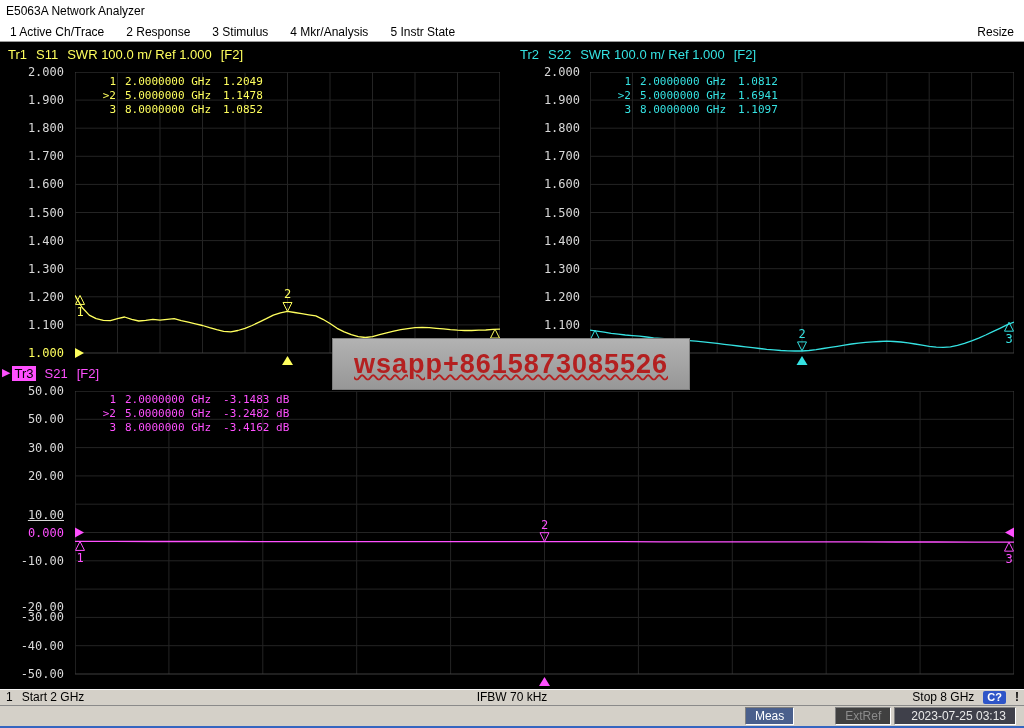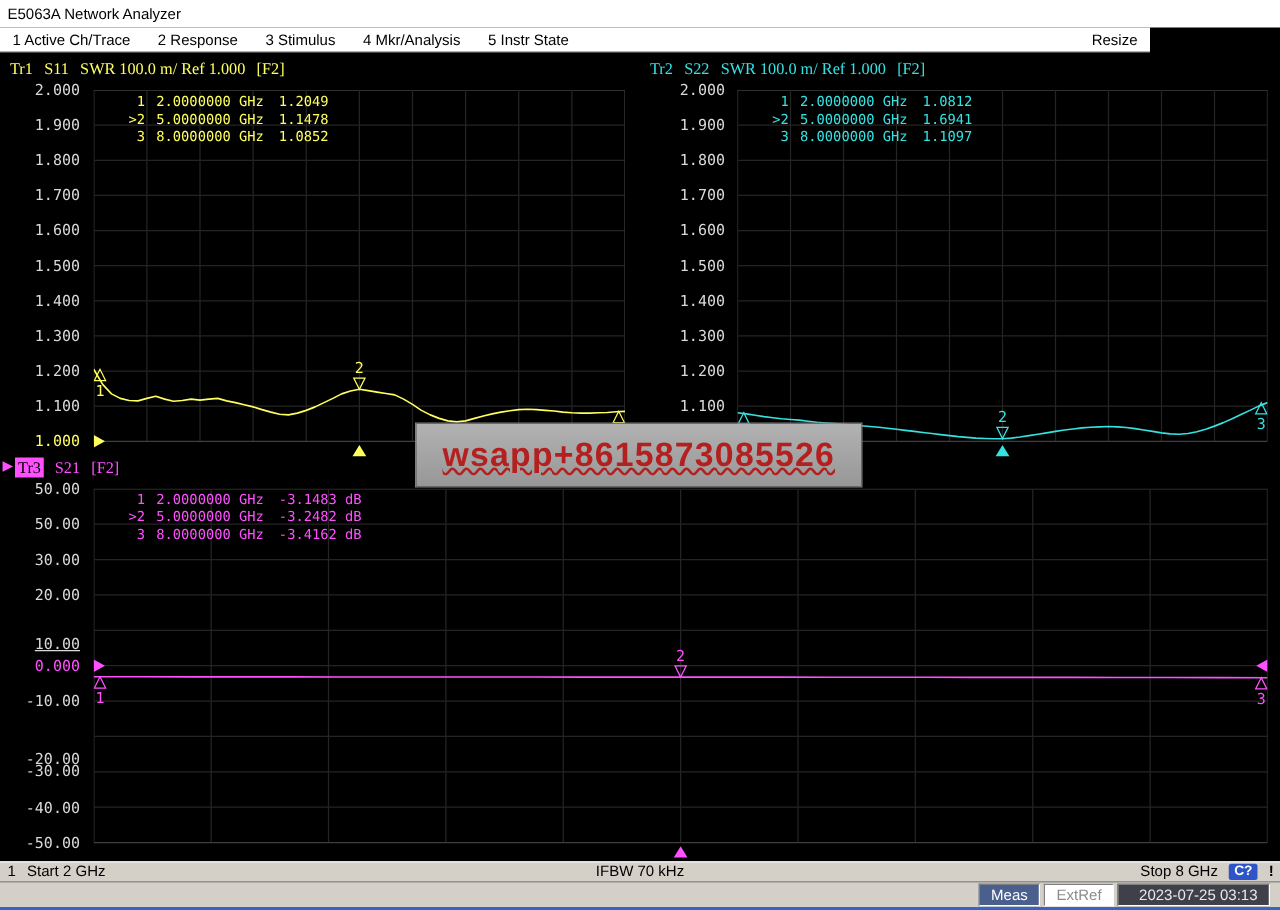--- a/index.html
+++ b/index.html
@@ -1,26 +1,26 @@
 <!DOCTYPE html>
 <html><head>
 <meta charset="utf-8">
 <style>
   html,body{margin:0;padding:0;background:#222;}
   .window{position:relative;width:1024px;height:728px;background:#000;overflow:hidden;
           font-family:"Liberation Sans",sans-serif;}
   .titlebar{position:absolute;top:0;left:0;width:1024px;height:22px;background:#ffffff;
             color:#000;font-size:12px;line-height:22px;padding-left:6px;box-sizing:border-box;}
-  .menubar{position:absolute;top:22px;left:0;width:920px;height:20px;background:#ffffff;
+  .menubar{position:absolute;top:22px;left:0;width:1024px;height:20px;background:#ffffff;
            border-bottom:1px solid #9a9a9a;box-sizing:border-box;display:flex;align-items:center;
            gap:22px;font-size:12px;color:#000;padding:0 10px;}
   .menubar .spacer{flex:1;}
   .menu-item{cursor:default;white-space:nowrap;}
   .screen{position:absolute;top:42px;left:0;width:1024px;height:647px;background:#000;z-index:0;}
-  .trace-header{position:absolute;z-index:2;font-family:Liberation Serif, serif;
+  .trace-header{position:absolute;z-index:2;font-family:Liberation Sans, sans-serif;
                 font-size:13px;white-space:nowrap;display:flex;align-items:flex-start;}
   .trace-header span{margin-right:9px;}
   .tr-chip{padding:0 2px;color:#000;}
   .tr-arrow{margin-right:2px !important;font-size:11px;}
   .readout{position:absolute;z-index:2;font-family:"DejaVu Sans Mono",monospace;
            font-size:11px;line-height:14px;}
   .readout .row{display:flex;white-space:pre;}
   .readout .n{width:24px;text-align:right;margin-right:9px;}
   .readout .f{margin-right:12px;}
   .yticks{position:absolute;z-index:2;width:70px;font-family:"DejaVu Sans Mono",monospace;
@@ -38,21 +38,21 @@
   .statusbar .center{position:absolute;left:50%;transform:translateX(-50%);top:0;height:15px;line-height:15px;}
   .statusbar .right{position:absolute;right:5px;top:0;height:15px;line-height:15px;display:flex;gap:9px;align-items:center;}
   .cal-badge{background:#2e55c8;color:#fff;font-size:11px;line-height:13px;padding:0 4px;border-radius:2px;font-weight:bold;}
   .warn{font-weight:bold;}
   .taskbar{position:absolute;top:705px;left:0;width:1024px;height:21px;background:#d4d0c8;
            border-top:1px solid #8a8a8a;box-sizing:border-box;display:flex;align-items:center;
            justify-content:flex-end;gap:3px;font-size:12px;padding:0 8px;z-index:3;}
   .cell{height:16px;line-height:16px;padding:0 9px;border:1px solid;
         border-color:#808080 #ffffff #ffffff #808080;}
   .meas-cell{background:#4a5f8c;color:#ffffff;}
-  .extref-cell{background:#ffffff;color:#8c8c8c;}
+  .extref-cell{background:#404040;color:#8c8c8c;margin-left:38px;}
   .time-cell{background:#3f404a;color:#eaeaea;padding-left:16px;}
   .frame-bottom{position:absolute;top:726px;left:0;width:1024px;height:2px;background:#3565c0;z-index:4;}
 </style>
 </head>
 <body>
 
 <div class="window">
 
   <div class="titlebar">
     <span>E5063A Network Analyzer</span>

